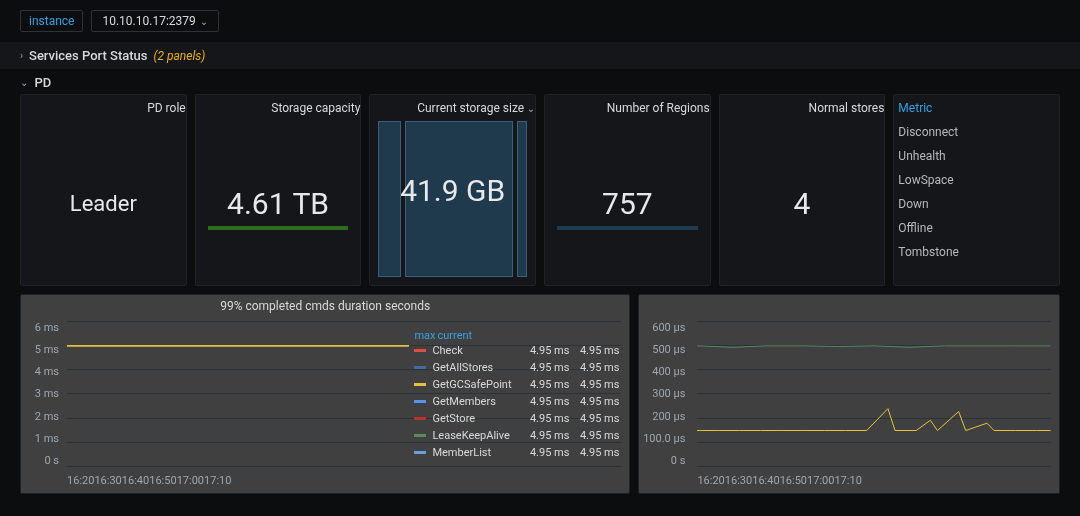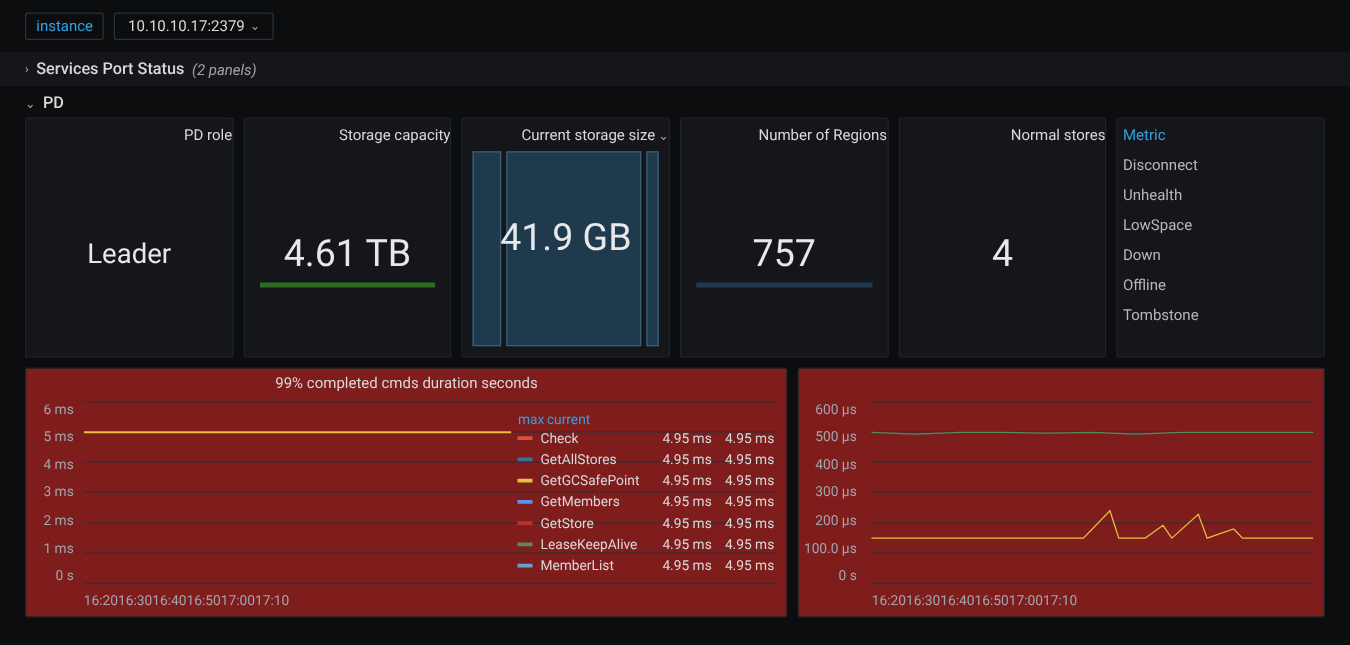--- a/index.html
+++ b/index.html
@@ -27,21 +27,21 @@
       color:#d8d9da;
       font-size:12px;
       display:flex; align-items:center; gap:4px;
     }
     .row-header {
       padding:6px 20px;
       display:flex; align-items:center; gap:6px;
       background:#141619;
     }
     .row-title { color:#d8d9da; font-size:13px; font-weight:500; }
-    .panels-count { color:#a3a3a3; font-style:italic; font-size:12px; }
+    .panels-count { color:#eab308; font-style:italic; font-size:12px; }
     .chev { color:#9fa6ad; font-size:10px; }
     .row-header.pd { background:transparent; padding-bottom:4px; }
     .panel-row { display:flex; gap:8px; padding:0 20px 8px 20px; }
     .panel {
       background:#141619;
       border:1px solid #1f2226;
       border-radius:2px;
       height:192px;
       flex:1;
       position:relative;
@@ -66,21 +66,21 @@
     
     .bars { position:absolute; inset:26px 8px 8px 8px; display:flex; gap:4px; }
     .bar { flex:1; background:#1f3a4d; border:1px solid #3b5f78; }
     .metrics-panel { width:36px; min-width:36px; overflow:hidden; display:flex; flex-direction:column; }
     .metrics-list { padding:6px 4px; display:flex; flex-direction:column; gap:10px; font-size:12px; }
     .metrics-list .hdr { color:#33a2e5; }
     .metrics-list div { color:#b7b8ba; white-space:nowrap; }
     
     .graph-row { display:flex; gap:8px; padding:0 20px; }
     .graph-panel {
-      background:#7f1d1d; border:1px solid #1f2226; border-radius:2px;
+      background:#404040; border:1px solid #1f2226; border-radius:2px;
       height:200px; flex:1; position:relative;
     }
     .g1 { flex:1.45; }
     .graph-title { text-align:center; color:#d8d9da; font-size:12px; padding:4px 0; }
     .plot {
       position:absolute;
       left:46px; right:8px; top:26px; bottom:26px;
     }
     .y-axis {
       position:absolute; left:0; top:26px; bottom:26px; width:44px;

